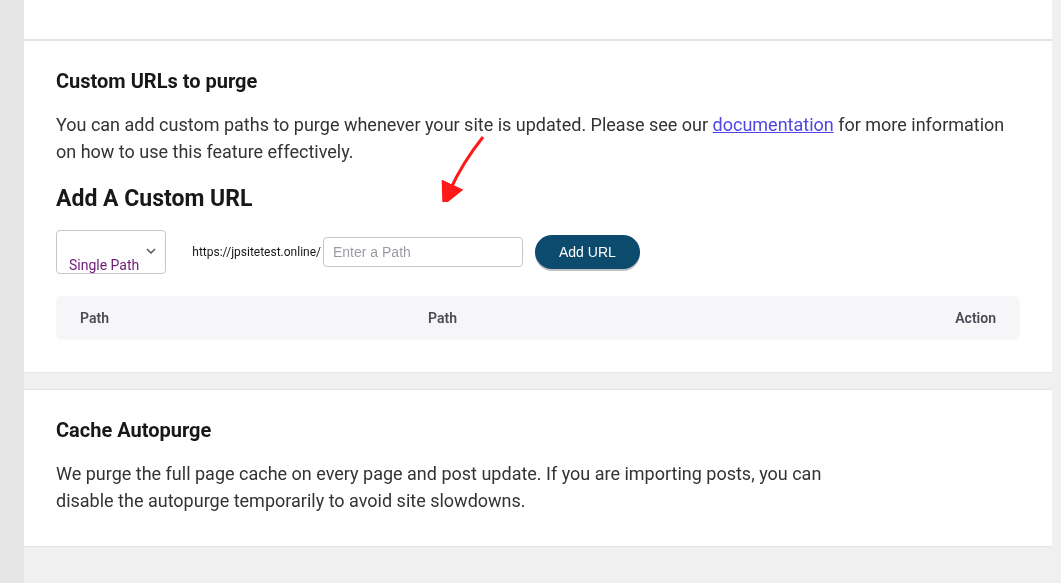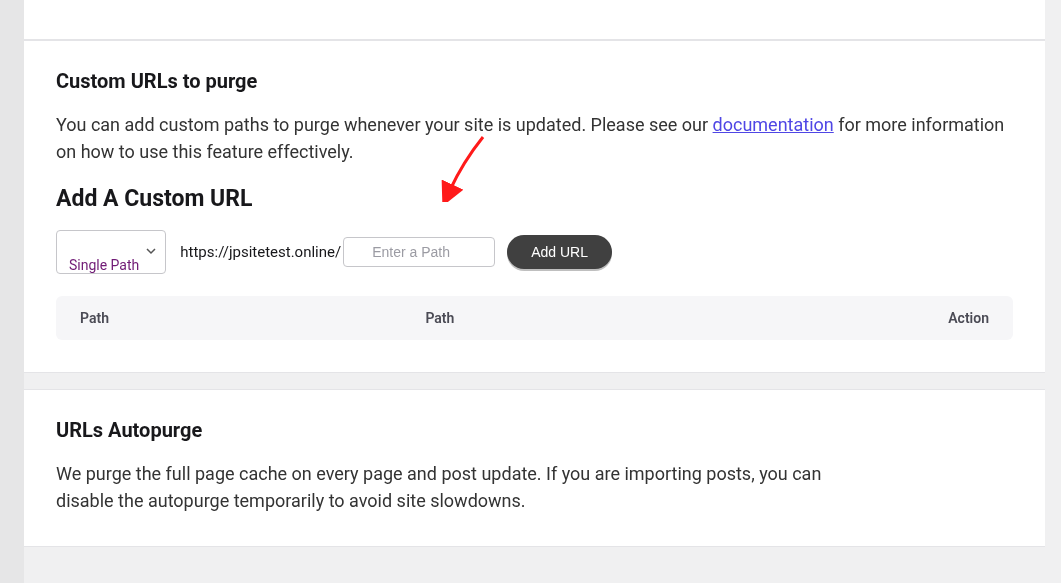--- a/index.html
+++ b/index.html
@@ -20,21 +20,21 @@
       left: 0;
       top: 0;
       width: 24px;
       height: 100%;
       background: #e6e6e7;
     }
     .main-area {
       position: absolute;
       left: 24px;
       top: 0;
-      right: 16px;
+      right: 9px;
       height: 100%;
     }
     .panel {
       background: #fff;
       border: 1px solid #e4e4e7;
       border-left: none;
       border-right: none;
       margin-bottom: 0;
     }
     .panel-spacer {
@@ -87,40 +87,40 @@
       cursor: pointer;
     }
     .select-wrap .chevron {
       position: absolute;
       right: 8px;
       top: 50%;
       transform: translateY(-50%);
       pointer-events: none;
     }
     .url-prefix {
-      font-size: 15px;
+      font-size: 12px;
       color: #18181b;
-      margin-left: 2px;
+      margin-left: 14px;
       margin-right: -10px;
     }
     .path-input {
       border: 1px solid #c6c6ca;
       border-radius: 4px;
       height: 30px;
-      padding: 0 28px;
-      font-size: 14px;
-      width: 152px;
+      padding: 0 9px;
+      font-size: 14px;
+      width: 200px;
       color: #0f172a;
       outline: none;
     }
     .path-input::placeholder {
       color: #9b9ba3;
     }
     .add-btn {
-      background: #404040;
+      background: #0c4a6e;
       color: #fff;
       border: none;
       border-radius: 18px;
       height: 34px;
       padding: 0 24px;
       font-size: 14px;
       font-weight: 500;
       cursor: pointer;
       box-shadow: 0 2px 0 rgba(0,0,0,0.25);
     }
@@ -189,21 +189,21 @@
         <div class="th-path">Path</div>
         <div class="th-action">Action</div>
       </div>
     </div>
   </div>
 
   <div class="gap"></div>
 
   <div class="panel">
     <div class="panel-inner">
-      <h2>URLs Autopurge</h2>
+      <h2>Cache Autopurge</h2>
       <p class="desc" style="max-width:800px; margin-bottom:0;">We purge the full page cache on every page and post update. If you are importing posts, you can disable the autopurge temporarily to avoid site slowdowns.</p>
     </div>
   </div>
 
   <div class="gap"></div>
 
 
 </div>
 
 <svg class="arrow" width="50" height="70">

